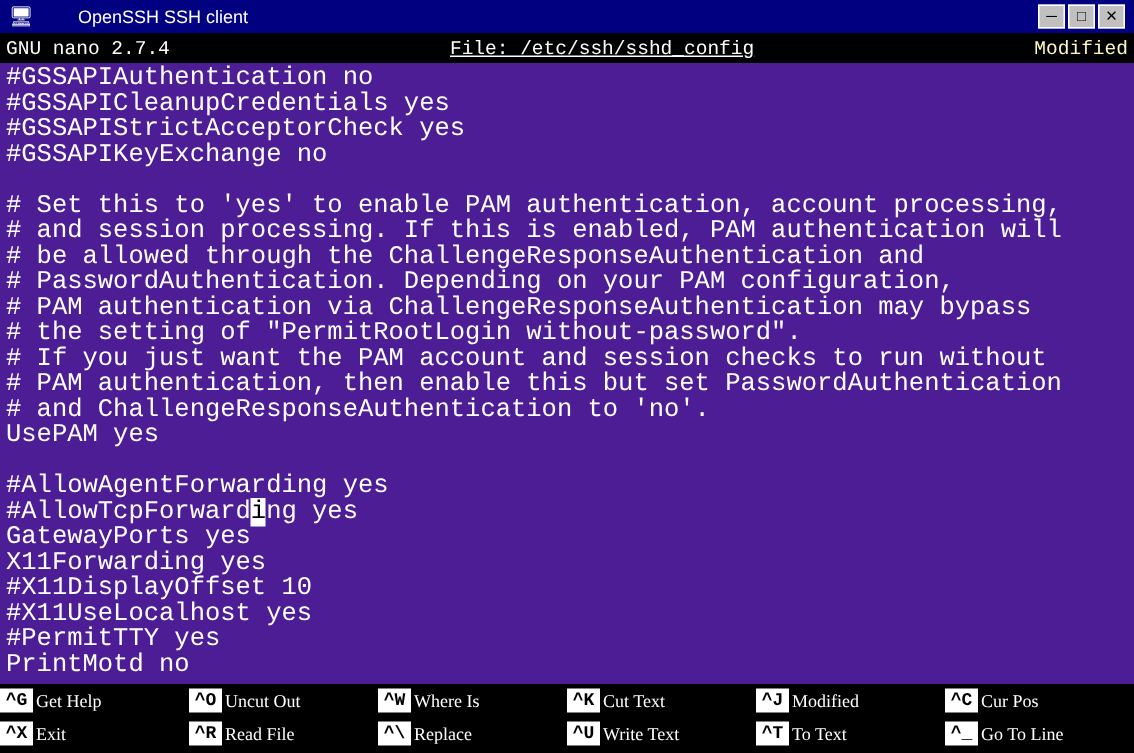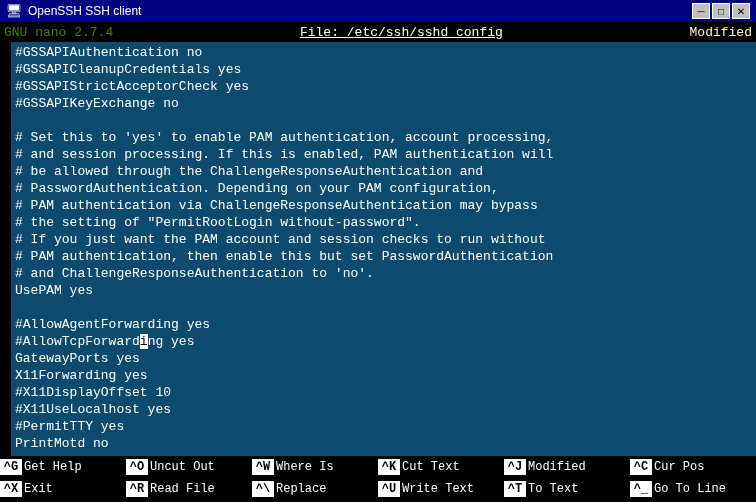--- a/index.html
+++ b/index.html
@@ -31,20 +31,21 @@
     .title-bar-icon {
       width: 16px;
       height: 16px;
       display: flex;
       align-items: center;
       justify-content: center;
     }
     .title-bar-title {
       font-size: 12px;
       font-family: Arial, sans-serif;
+      margin-left: 24px;
     }
     .title-bar-buttons {
       display: flex;
       gap: 2px;
     }
     .title-bar-btn {
       width: 18px;
       height: 16px;
       background: #c0c0c0;
       color: #000;
@@ -61,44 +62,43 @@
     .nano-header {
       background: #000;
       color: #fff;
       display: flex;
       justify-content: space-between;
       padding: 1px 4px;
       height: 20px;
       align-items: center;
     }
     .nano-header-left {
-      color: #4d7c0f;
+      color: #ffffff;
       font-size: 13px;
     }
     .nano-header-center {
       color: #fff;
       font-size: 13px;
       text-decoration: underline;
     }
     .nano-header-right {
       color: #fef9c3;
       font-size: 13px;
     }
 
     
     .editor-area {
-      background: #0c4a6e;
+      background: #4c1d95;
       color: #fff;
       padding: 2px 4px;
       height: 414px;
       overflow: hidden;
       line-height: 17px;
-      font-size: 13px;
+      font-size: 17px;
       white-space: pre;
-      margin-left: 11px;
     }
 
     
     .shortcut-bar {
       background: #000;
       display: flex;
       flex-wrap: wrap;
       height: 44px;
     }
     .shortcut-row {
@@ -124,21 +124,21 @@
       align-items: center;
       justify-content: center;
       margin-right: 2px;
       font-family: 'Courier New', Courier, monospace;
       font-weight: bold;
       flex-shrink: 0;
     }
     .shortcut-label {
       font-size: 12px;
       color: #fff;
-      font-family: Liberation Mono, monospace;
+      font-family: Liberation Serif, serif;
     }
 
     .cursor {
       background: #fff;
       color: #000;
       display: inline;
     }
   </style>
 </head>
 <body>

